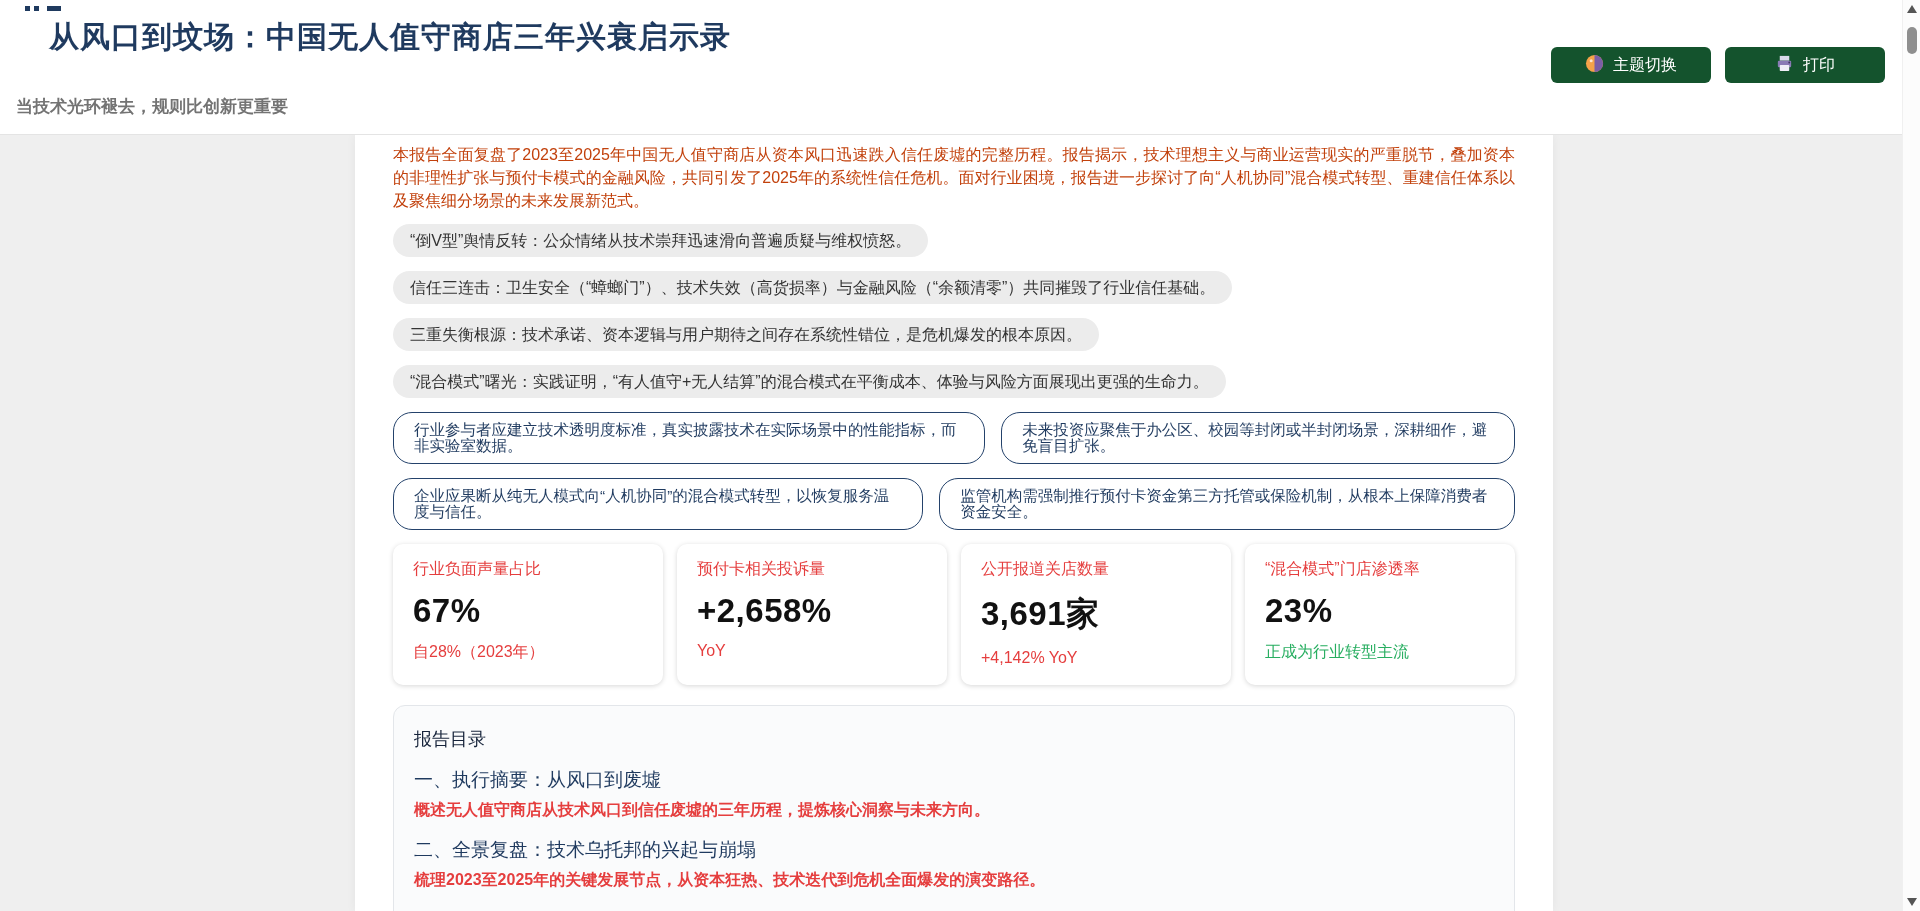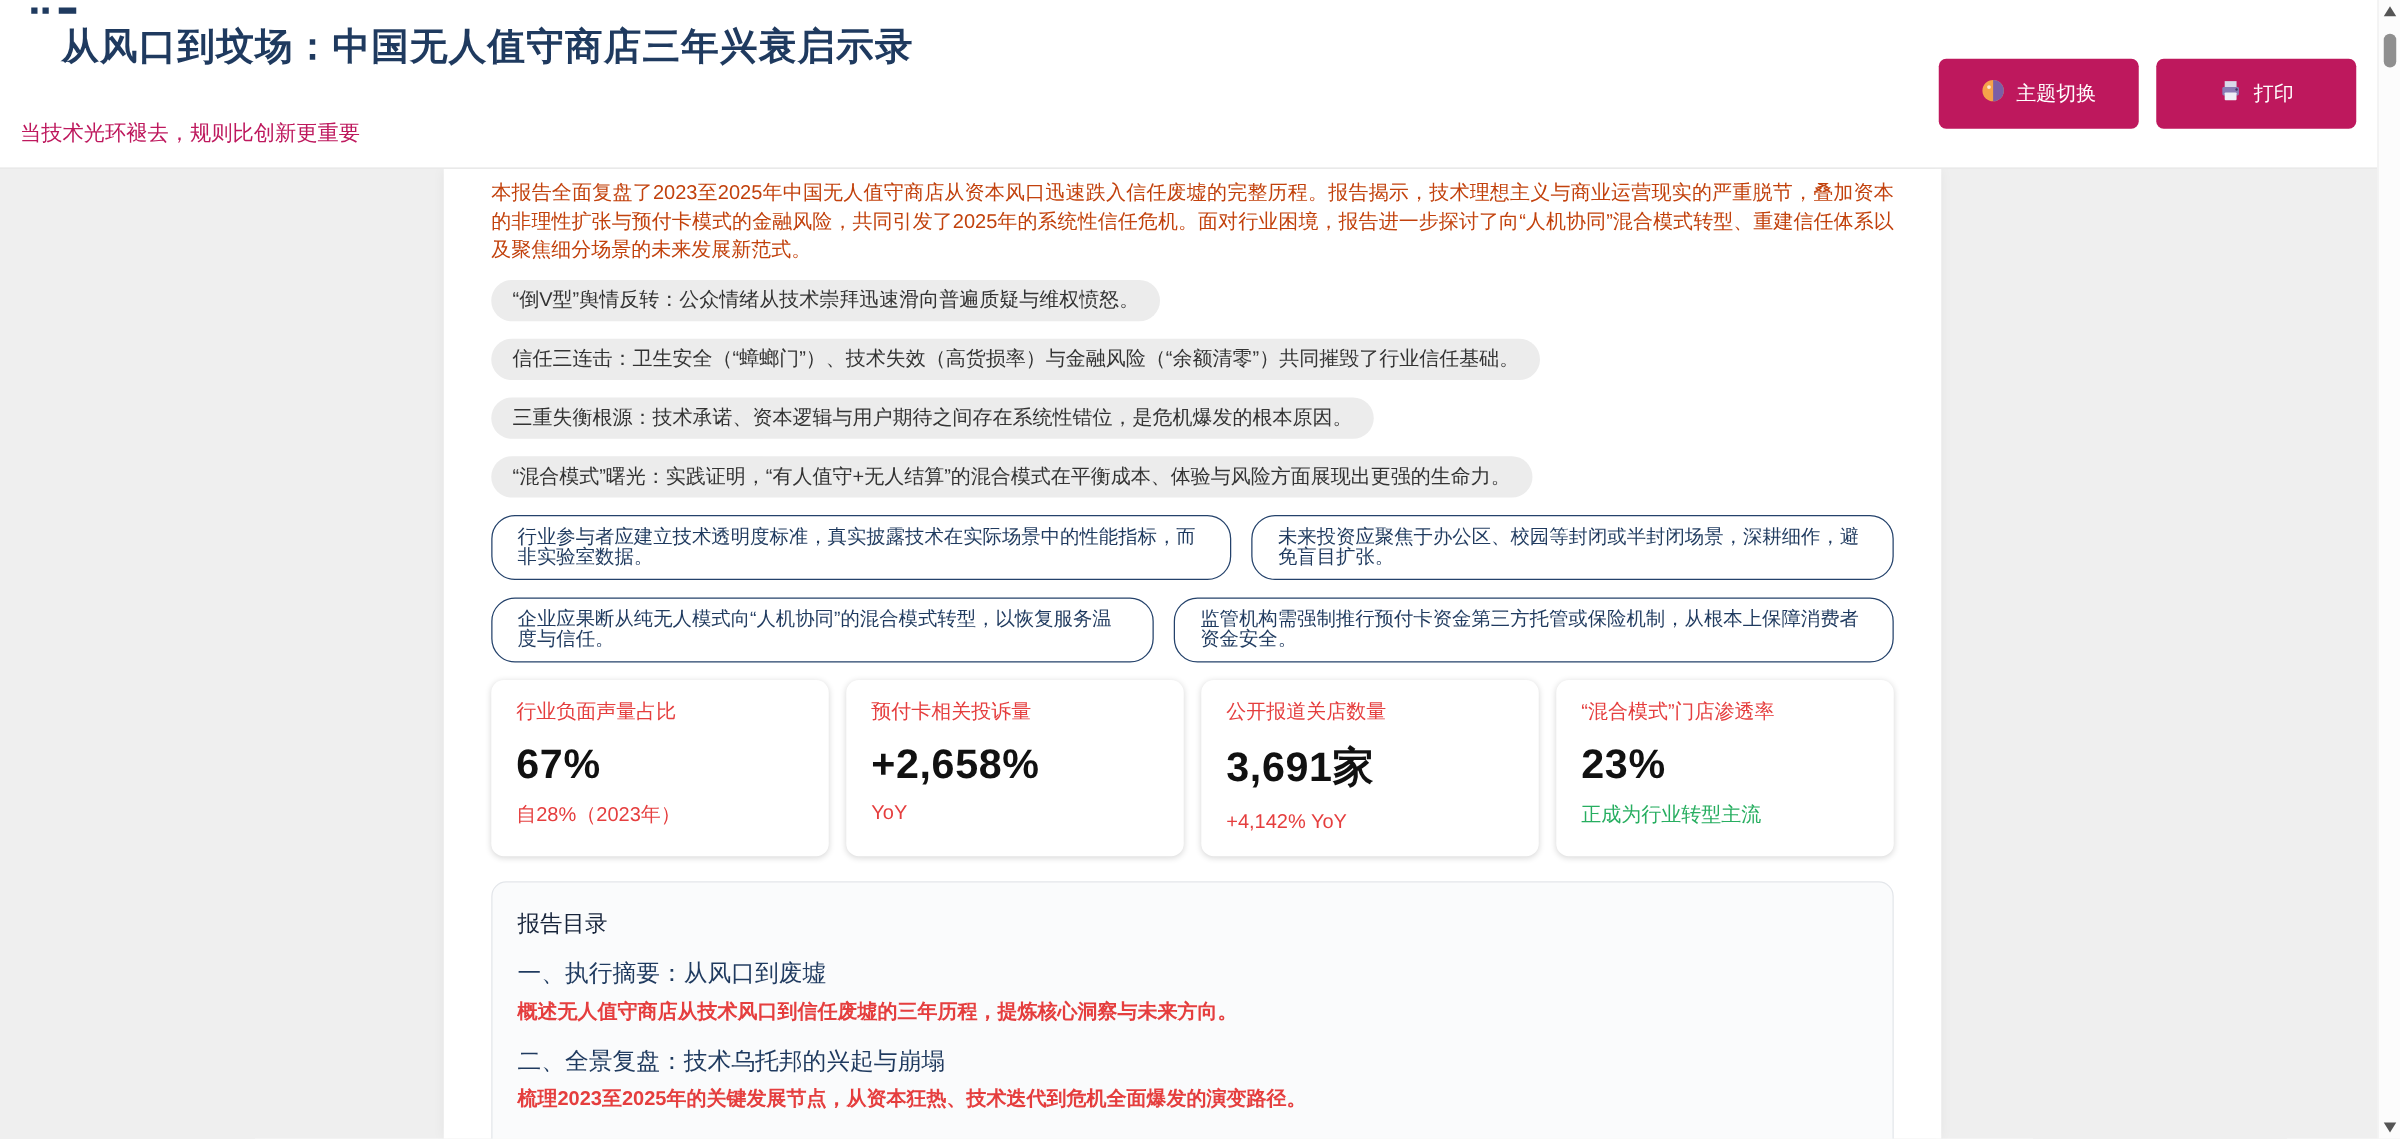--- a/index.html
+++ b/index.html
@@ -4,23 +4,23 @@
 <style>
   * { margin:0; padding:0; box-sizing:border-box; }
   html,body { width:1920px; height:911px; overflow:hidden; }
   body { font-family:"Liberation Sans","DejaVu Sans",sans-serif; background:#efefef; position:relative; }
 
   
   .header { position:absolute; top:0; left:0; width:1902px; height:135px; background:#ffffff;
             border-bottom:1px solid #e4e4e4; z-index:5; }
   .page-title { position:absolute; left:15px; top:17px; font-size:30px; font-weight:bold; color:#1f3a5f; letter-spacing:1px;margin-left:34px; }
   .page-sub1 { position:absolute; left:16px; top:63px; font-size:17px; color:#e53e3e; }
-  .page-sub2 { position:absolute; left:16px; top:95px; font-size:17px; color:#be185d; }
+  .page-sub2 { position:absolute; left:16px; top:95px; font-size:17px; color:#737373;font-weight:bold; }
   .header-buttons { position:absolute; right:17px; top:47px; display:flex; gap:14px; }
-  .hbtn { width:160px; height:56px; background:#be185d; color:#ffffff; border:none; border-radius:6px;
+  .hbtn { width:160px; height:36px; background:#14532d; color:#ffffff; border:none; border-radius:6px;
           font-size:16px; font-family:inherit; display:flex; align-items:center; justify-content:center; gap:9px; cursor:pointer; }
   .hbtn svg { width:19px; height:19px; }
 
   
   .artifact { position:absolute; top:6px; z-index:6; background:#1f3a5f; height:5px; }
   .a1 { left:25px; width:5px; } .a2 { left:34px; width:5px; } .a3 { left:47px; width:14px; }
 
   
   .content-col { position:absolute; left:355px; top:135px; width:1198px; height:776px; background:#ffffff;
                  box-shadow:0 0 10px rgba(0,0,0,0.05); overflow:hidden; padding:8px 38px 0; }

